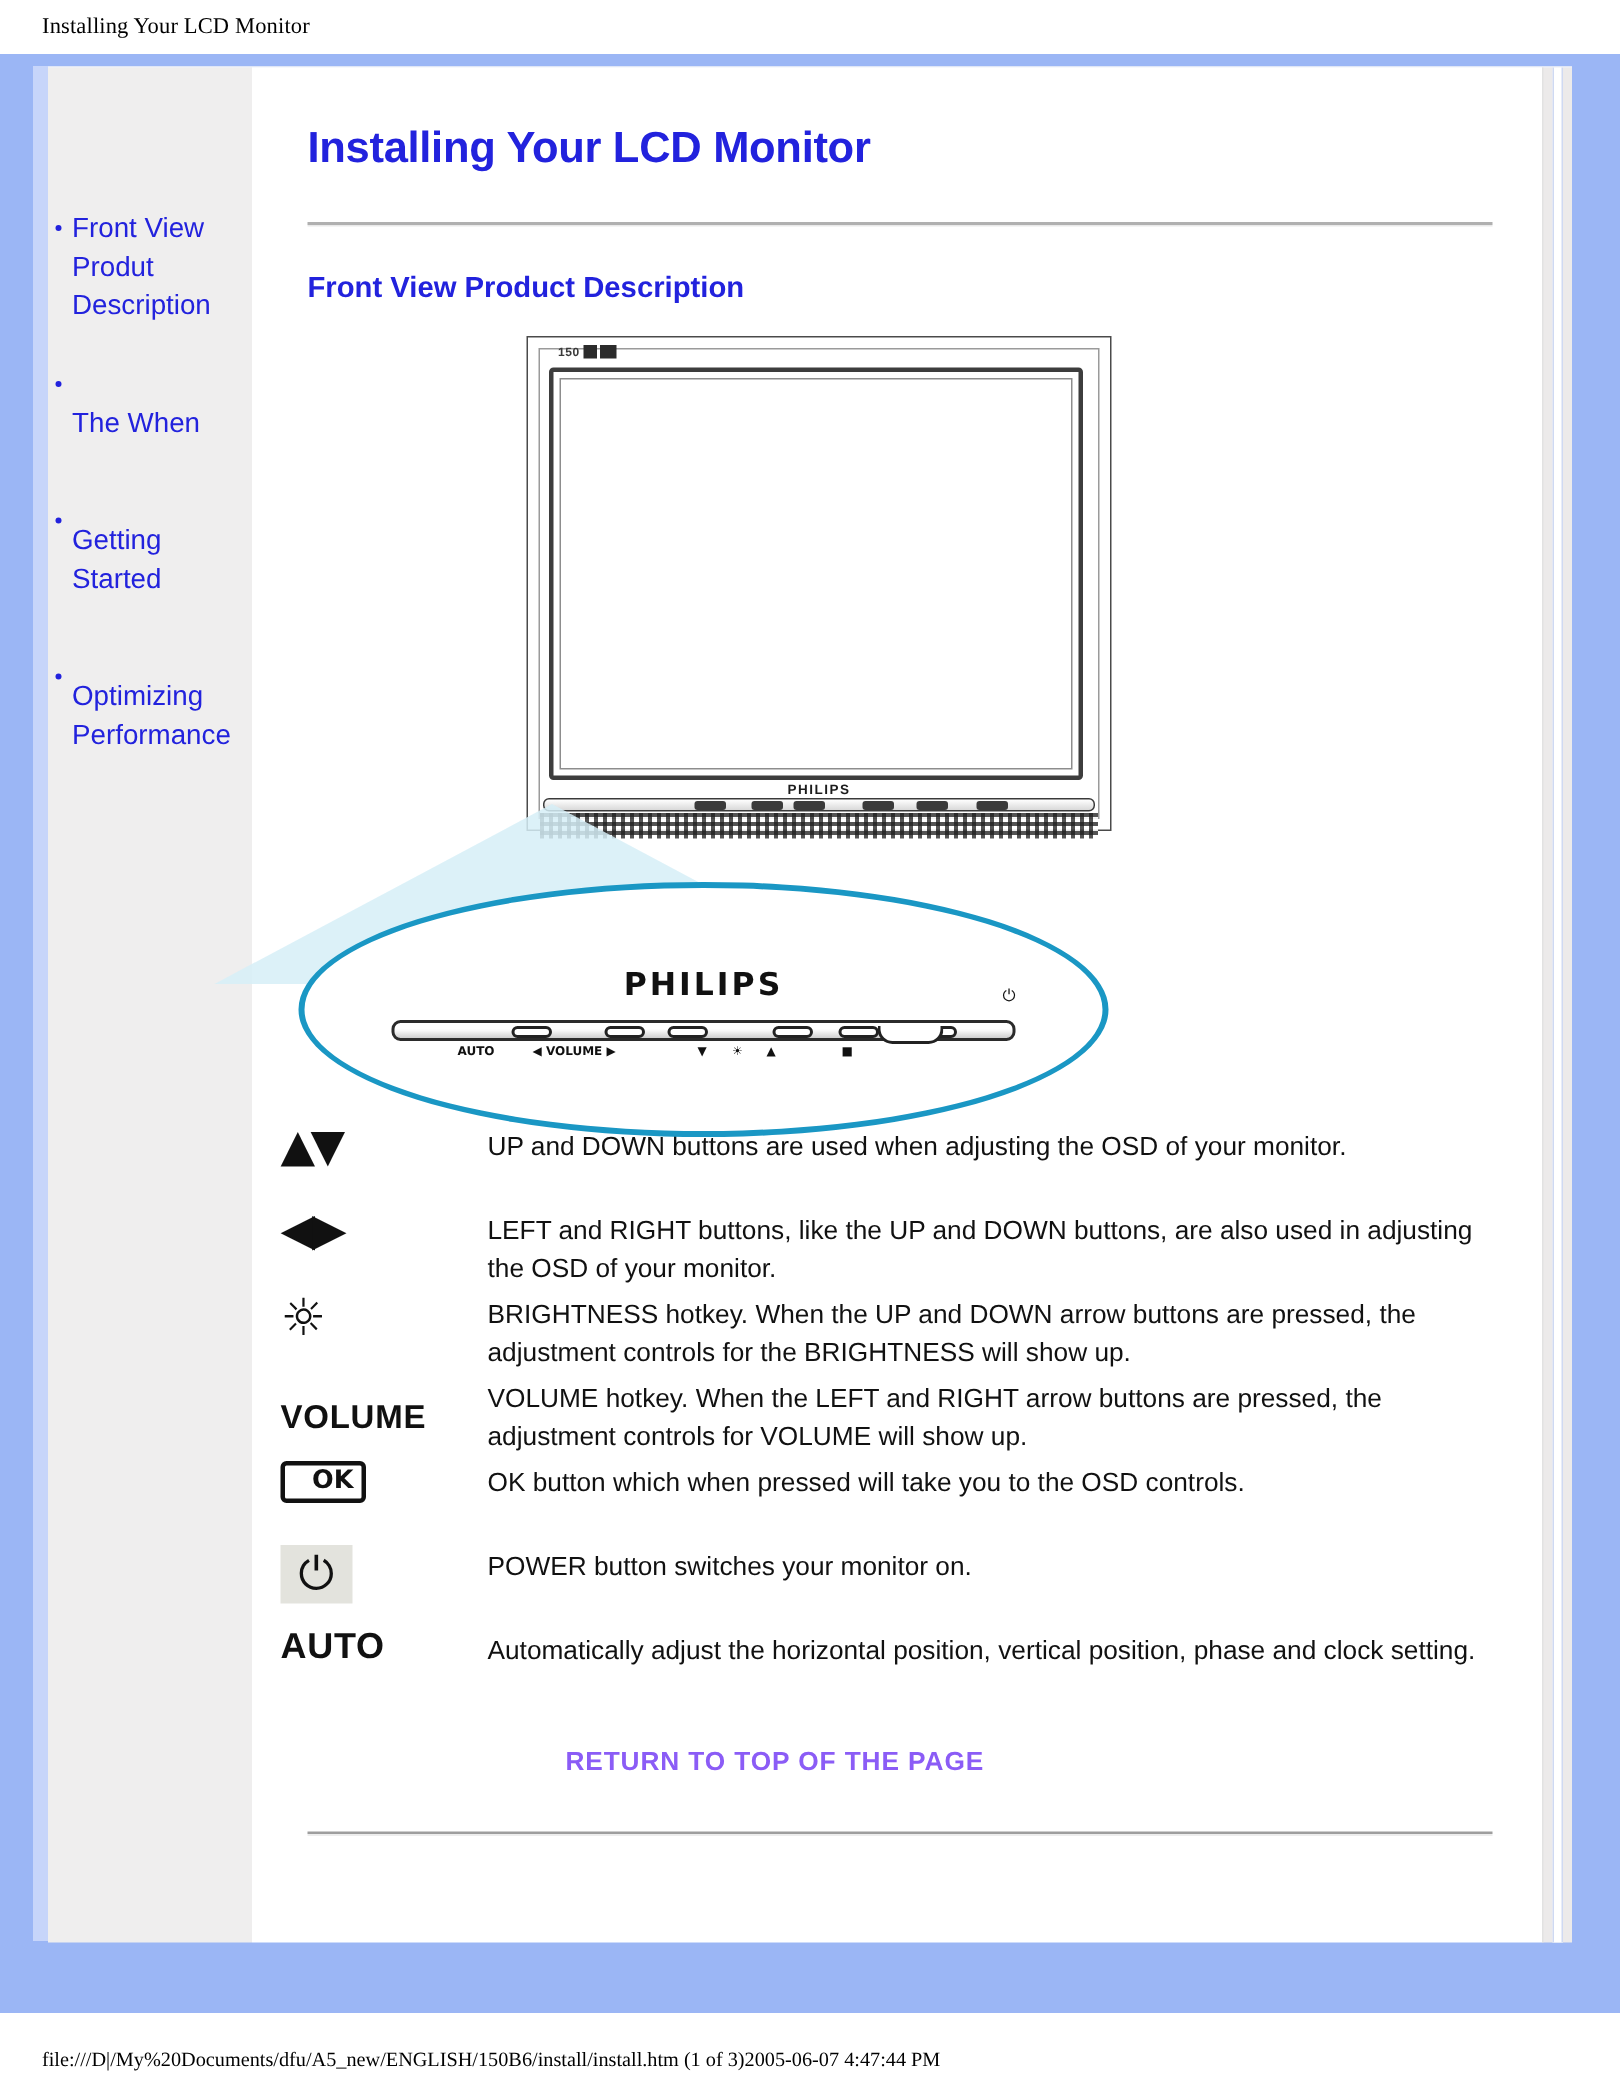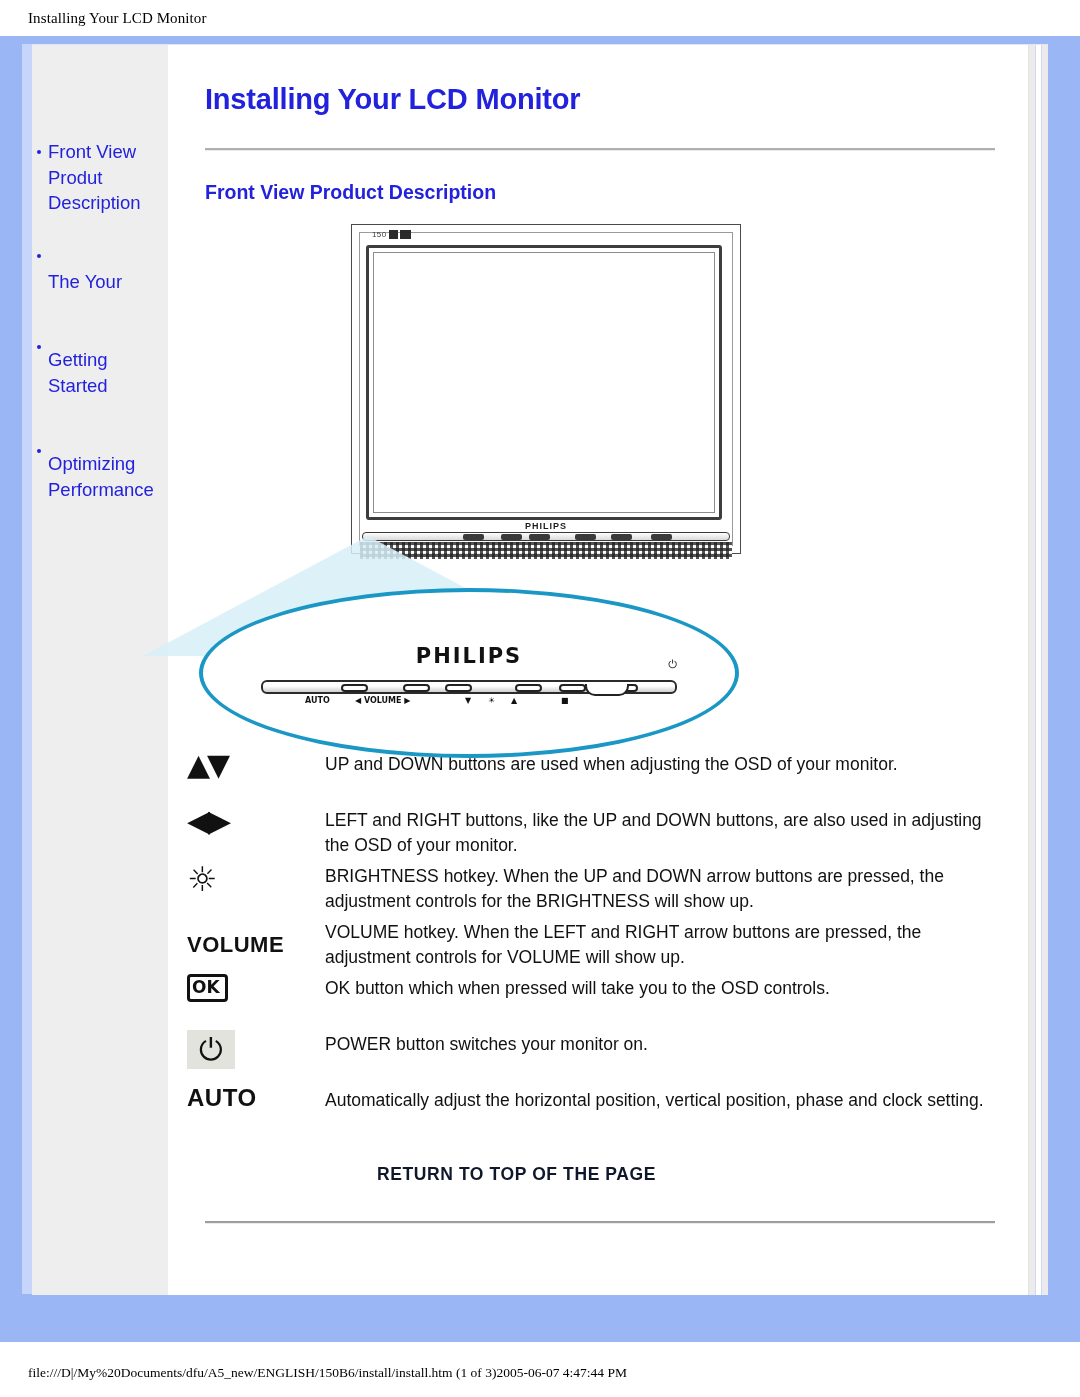--- a/index.html
+++ b/index.html
@@ -165,21 +165,21 @@
   .screen {
     position: absolute;
     left: 4px; top: 4px; right: 4px; bottom: 4px;
     border: 1px solid #8d8d8d;
     background: #ffffff;
   }
   .model-label {
     position: absolute;
     left: 20px; top: 5px;
     font-size: 8px;
-    font-weight: normal;
+    font-weight: bold;
     color: #3a3a3a;
     letter-spacing: .4px;
     display: flex; align-items: center; gap: 2px;
   }
   .model-label .chip {
     display: inline-block;
     width: 9px; height: 9px;
     background: #2b2b2b;
   }
   .model-label .chip2 {
@@ -325,21 +325,21 @@
     color: #111111;
     line-height: 1;
   }
   .ico-updown { font-size: 30px; letter-spacing: -3px; font-family: "DejaVu Sans", sans-serif; }
   .ico-leftright { font-size: 30px; letter-spacing: -2px; font-family: "DejaVu Sans", sans-serif; }
   .ico-bright { font-size: 34px; font-family: "DejaVu Sans", sans-serif; }
   .ico-volume { font-size: 22px; font-weight: bold; letter-spacing: .5px; margin-top: 16px; }
   .ico-ok {
     font-size: 17px; font-weight: bold;
     border: 3px solid #111; border-radius: 4px;
-    padding: 2px 5px 3px 2px;
+    padding: 2px 5px 3px 18px;
     font-family: "DejaVu Sans", sans-serif;
   }
   .ico-power {
     display: inline-block;
     background: #e3e3dd;
     padding: 5px 12px 4px 12px;
     font-size: 30px;
     font-family: "DejaVu Sans", sans-serif;
     line-height: 1;
   }
@@ -347,21 +347,21 @@
 
   
   .return-link {
     display: block;
     margin: 22px 0 0 0;
     text-align: center;
     padding-right: 140px;
     font-size: 17.5px;
     font-weight: bold;
     letter-spacing: .6px;
-    color: #0f172a;
+    color: #8b5cf6;
     cursor: pointer;
   }
 
   .rule-bottom {
     margin: 36px 0 0 32px;
     width: 790px;
     height: 3px;
     background: linear-gradient(to bottom, #9e9e9e 0 2px, #ededed 2px 3px);
   }
 
@@ -400,21 +400,21 @@
     <nav class="sidebar">
       <ul class="sidebar-list">
         <li class="sidebar-item">
           <span class="bullet"></span>
           <span>Front View
 Produt
 Description</span>
         </li>
         <li class="sidebar-item">
           <span class="bullet"></span>
-          <span>The Your</span>
+          <span>The When</span>
         </li>
         <li class="sidebar-item">
           <span class="bullet"></span>
           <span>Getting
 Started</span>
         </li>
         <li class="sidebar-item">
           <span class="bullet"></span>
           <span>Optimizing
 Performance</span>

